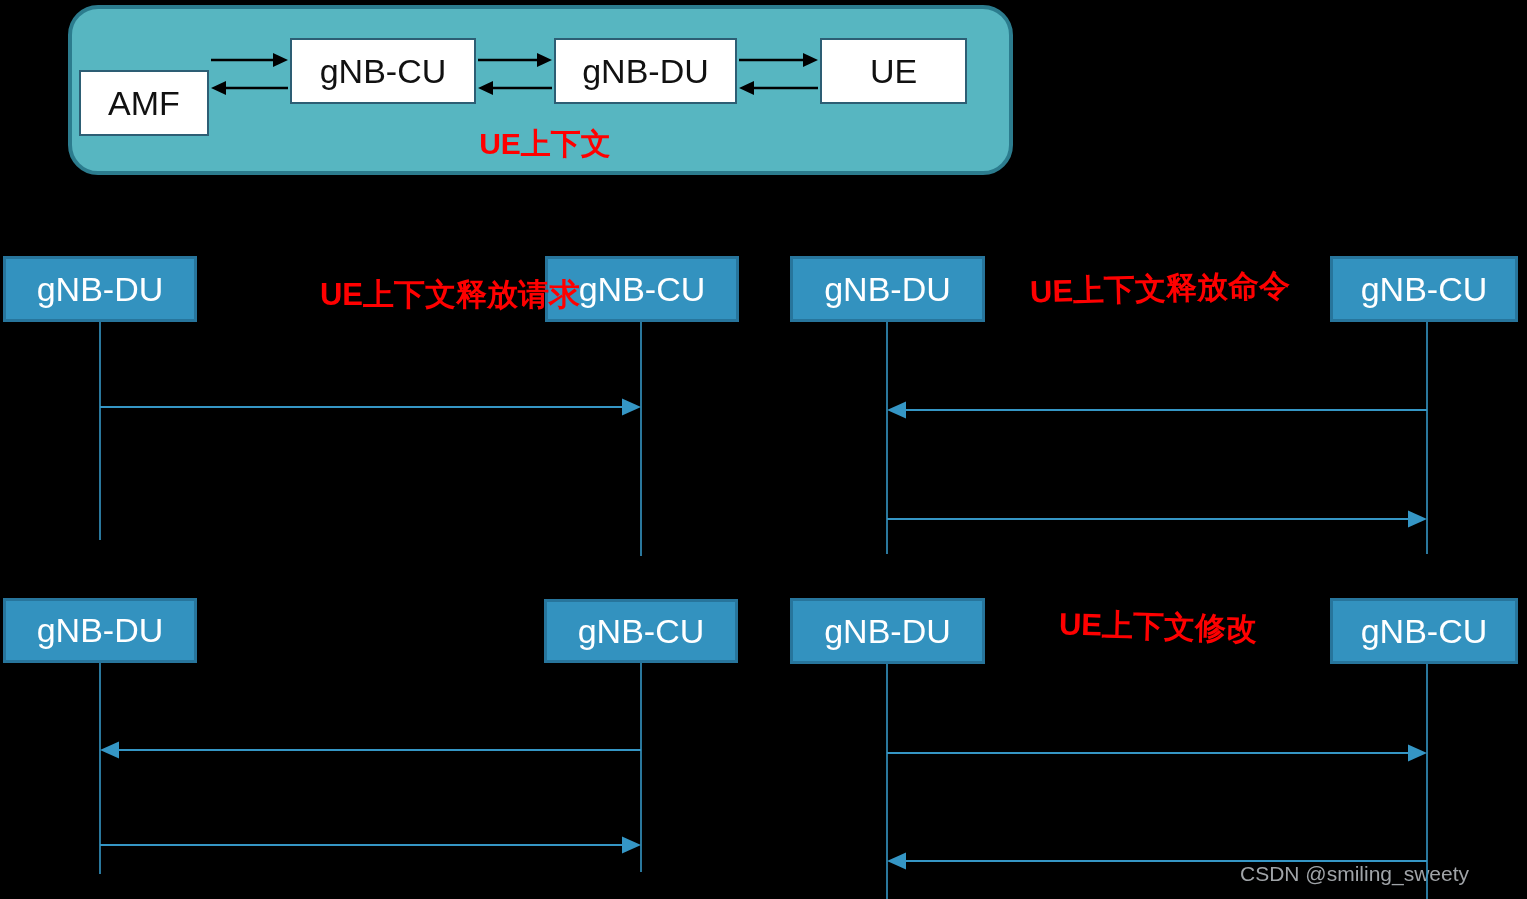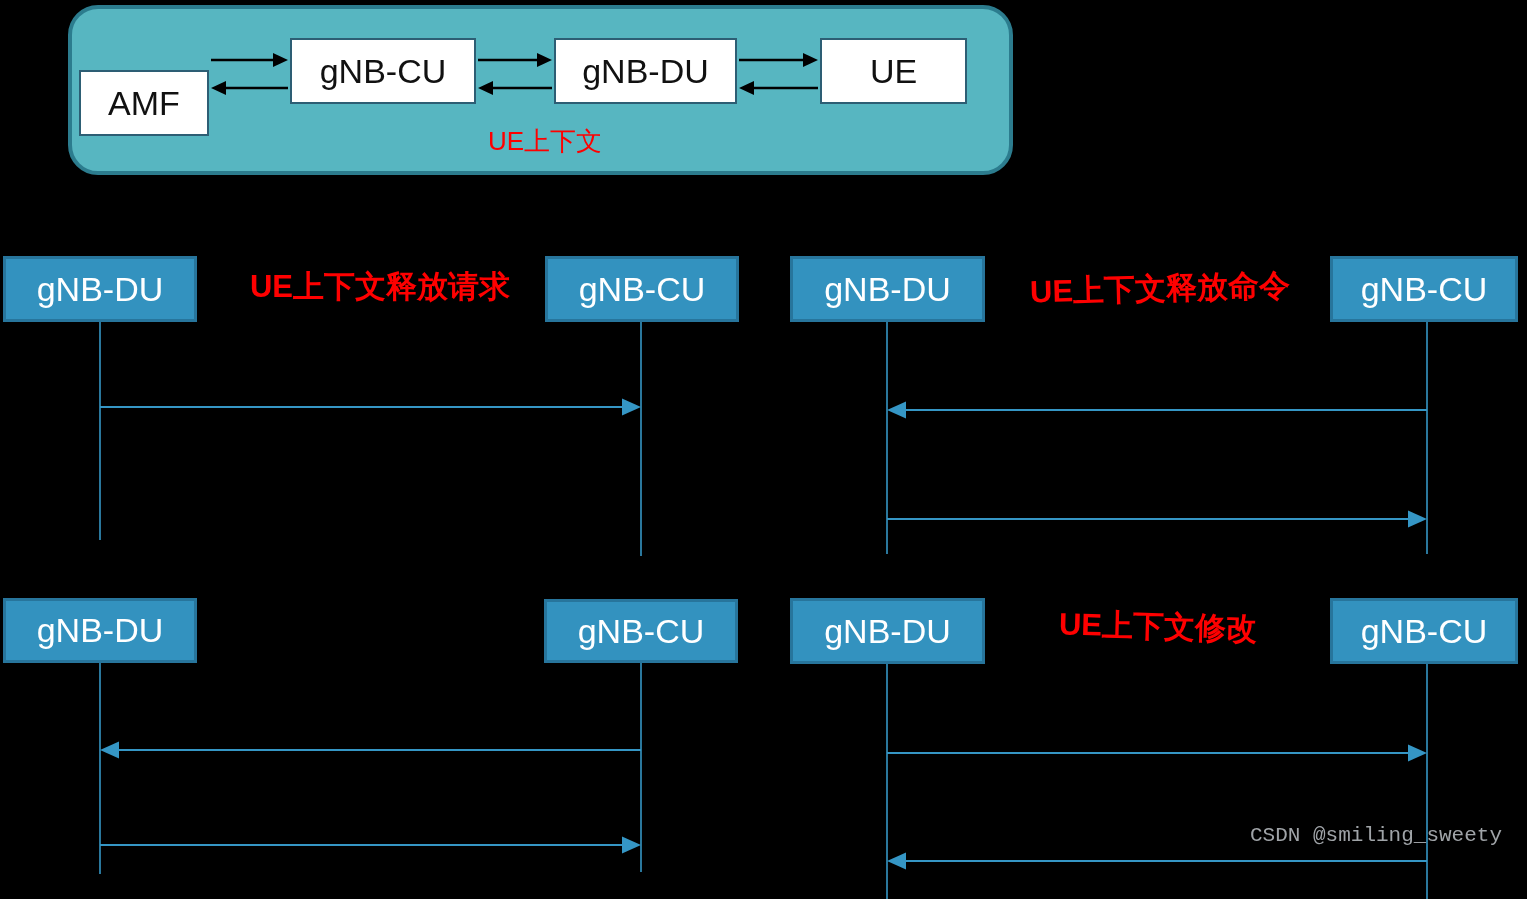--- a/index.html
+++ b/index.html
@@ -18,21 +18,21 @@
     border:2px solid var(--white_box_border);box-sizing:border-box;
     display:flex;align-items:center;justify-content:center;
     font-size:34px;color:#111;
   }
   .wb-amf{left:79px;top:38px;width:130px;height:66px;margin-top:32px;}
   .wb-cu {left:290px;top:38px;width:186px;height:66px;}
   .wb-du {left:554px;top:38px;width:183px;height:66px;}
   .wb-ue {left:820px;top:38px;width:147px;height:66px;}
   .banner-caption{
     position:absolute;left:345px;top:124px;width:400px;height:40px;
-    text-align:center;font-size:26px;font-weight:normal;color:var(--title_red);
+    text-align:center;font-size:30px;font-weight:bold;color:var(--title_red);
   }
   
   .nbox{
     position:absolute;background:var(--node_fill);
     border:3px solid var(--node_border);box-sizing:border-box;
     display:flex;align-items:center;justify-content:center;
     font-size:34px;color:var(--node_text);
   }
   .q1-du{left:3px;top:256px;width:194px;height:66px;}
   .q1-cu{left:545px;top:256px;width:194px;height:66px;}
@@ -41,29 +41,29 @@
   .q3-du{left:3px;top:598px;width:194px;height:65px;}
   .q3-cu{left:544px;top:599px;width:194px;height:64px;}
   .q4-du{left:790px;top:598px;width:195px;height:66px;}
   .q4-cu{left:1330px;top:598px;width:188px;height:66px;}
   
   .ptitle{
     position:absolute;width:400px;text-align:center;
     font-size:31px;font-weight:bold;color:var(--title_red);
     z-index:3;
   }
-  .t1{left:180px;top:266px;}
+  .t1{left:180px;top:274px;text-align:right;}
   .t2{left:960px;top:268px;transform:rotate(-1.5deg);}
   .t3{left:180px;top:618px;}
   .t4{left:958px;top:606px;transform:rotate(1.5deg);}
   
   #wires{position:absolute;left:0;top:0;z-index:2;pointer-events:none;}
   .watermark{
-    position:absolute;left:1240px;top:824px;width:272px;text-align:center;
-    font-size:21px;color:var(--watermark_gray);z-index:1;font-family:Liberation Mono, monospace;
+    position:absolute;left:1240px;top:862px;width:272px;text-align:left;
+    font-size:21px;color:var(--watermark_gray);z-index:1;
   }
 </style>
 </head>
 <body>
 
 <div class="canvas">
 
   <div class="banner"></div>
   <div class="wbox wb-amf">AMF</div>
   <div class="wbox wb-cu">gNB-CU</div>

